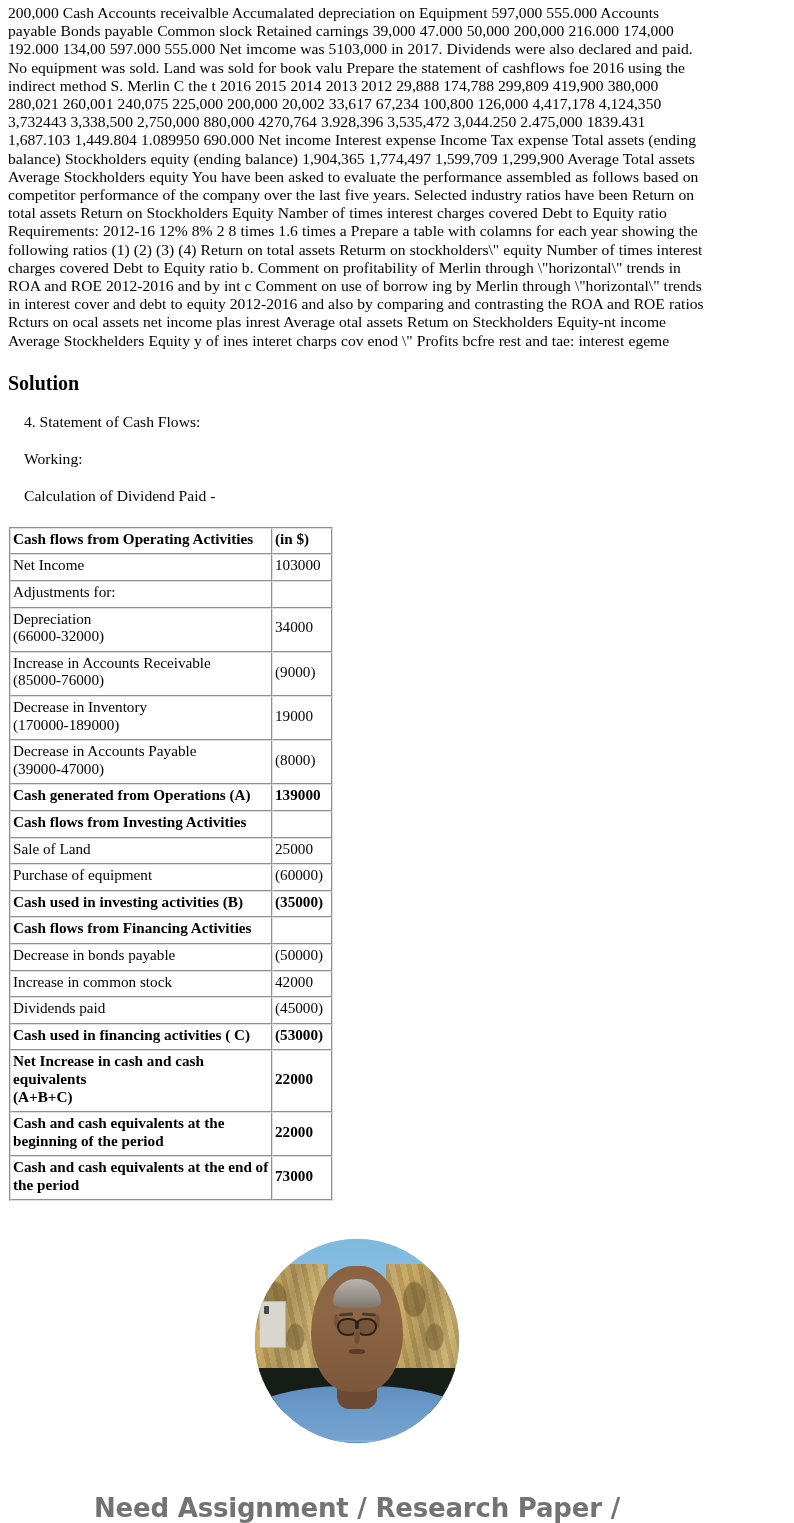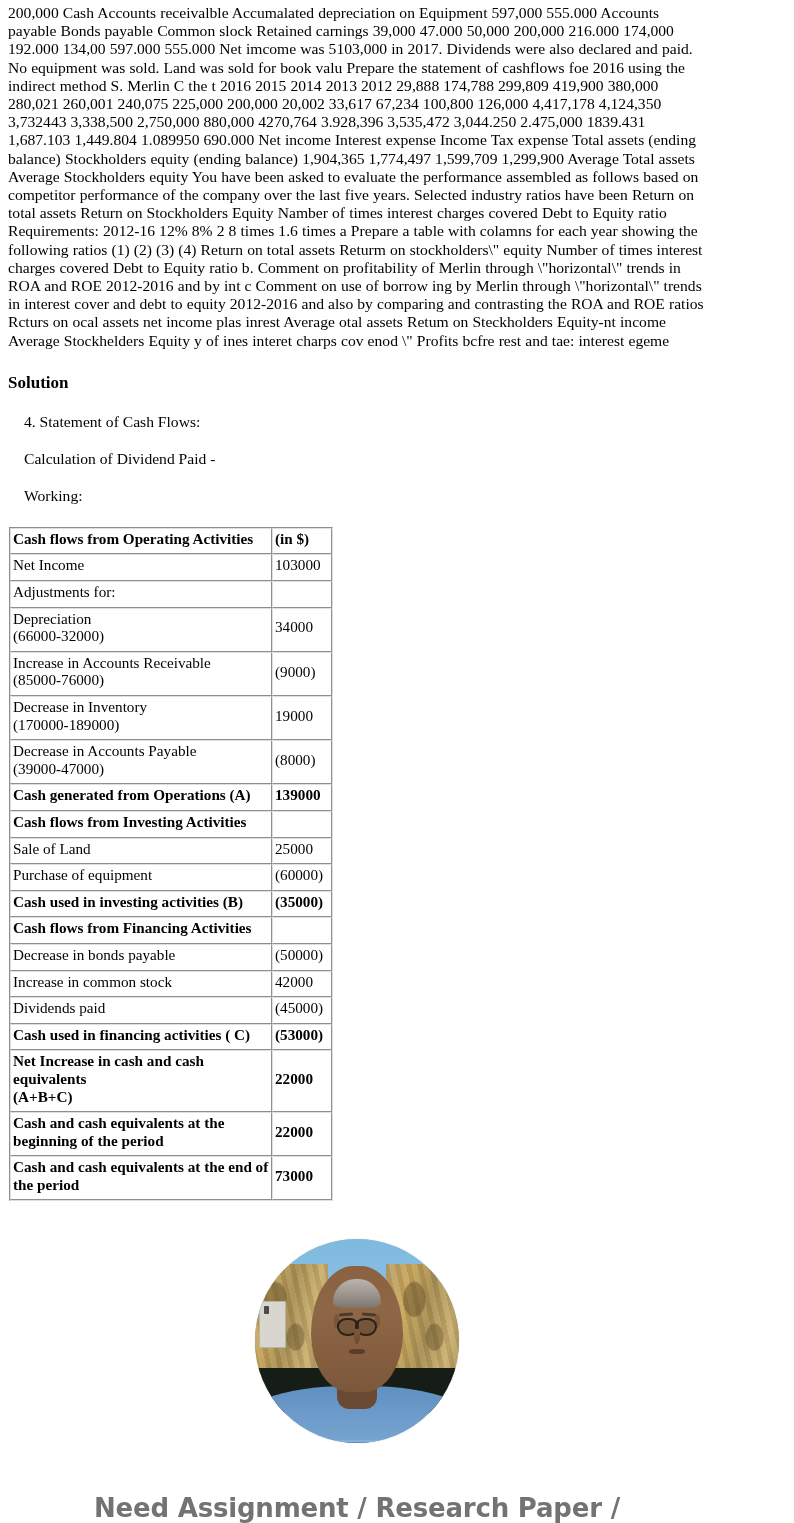--- a/index.html
+++ b/index.html
@@ -28,21 +28,21 @@
     line-height: 18.2px;
     text-align: left;
     margin: 0;
     padding: 4px 8px 0 8px;
     box-sizing: border-box;
     word-spacing: 0.2px;
   }
 
   
   h2.solution-heading {
-    font-size: 17px;
+    font-size: 20px;
     font-weight: bold;
     margin: 22px 0 16px 0;
     padding: 0 8px;
     line-height: 22px;
   }
   p.body-line {
     font-size: 15.6px;
     line-height: 18px;
     margin: 19px 0 0 0;
     padding: 0 24px;
@@ -213,23 +213,23 @@
 <body>
 
 <div class="page">
 
   <div class="question-block">200,000 Cash Accounts receivalble Accumalated depreciation on Equipment 597,000 555.000 Accounts payable Bonds payable Common slock Retained carnings 39,000 47.000 50,000 200,000 216.000 174,000 192.000 134,00 597.000 555.000 Net imcome was 5103,000 in 2017. Dividends were also declared and paid. No equipment was sold. Land was sold for book valu Prepare the statement of cashflows foe 2016 using the indirect method S. Merlin C the t 2016 2015 2014 2013 2012 29,888 174,788 299,809 419,900 380,000 280,021 260,001 240,075 225,000 200,000 20,002 33,617 67,234 100,800 126,000 4,417,178 4,124,350 3,732443 3,338,500 2,750,000 880,000 4270,764 3.928,396 3,535,472 3,044.250 2.475,000 1839.431 1,687.103 1,449.804 1.089950 690.000 Net income Interest expense Income Tax expense Total assets (ending balance) Stockholders equity (ending balance) 1,904,365 1,774,497 1,599,709 1,299,900 Average Total assets Average Stockholders equity You have been asked to evaluate the performance assembled as follows based on competitor performance of the company over the last five years. Selected industry ratios have been Return on total assets Return on Stockholders Equity Namber of times interest charges covered Debt to Equity ratio Requirements: 2012-16 12% 8% 2 8 times 1.6 times a Prepare a table with colamns for each year showing the following ratios (1) (2) (3) (4) Return on total assets Returm on stockholders\" equity Number of times interest charges covered Debt to Equity ratio b. Comment on profitability of Merlin through \"horizontal\" trends in ROA and ROE 2012-2016 and by int c Comment on use of borrow ing by Merlin through \"horizontal\" trends in interest cover and debt to equity 2012-2016 and also by comparing and contrasting the ROA and ROE ratios Rcturs on ocal assets net income plas inrest Average otal assets Retum on Steckholders Equity-nt income Average Stockhelders Equity y of ines interet charps cov enod \" Profits bcfre rest and tae: interest egeme</div>
 
   <h2 class="solution-heading">Solution</h2>
 
   <p class="body-line">4. Statement of Cash Flows:</p>
 
+  <p class="body-line">Working:</p>
+
   <p class="body-line">Calculation of Dividend Paid -</p>
-
-  <p class="body-line">Working:</p>
 
   <div class="table-wrap">
     <table class="cf-table">
       <colgroup>
         <col class="c-label">
         <col class="c-value">
       </colgroup>
       <tbody id="cf-tbody">
         <tr>
           <td class="bold">Cash flows from Operating Activities</td>

